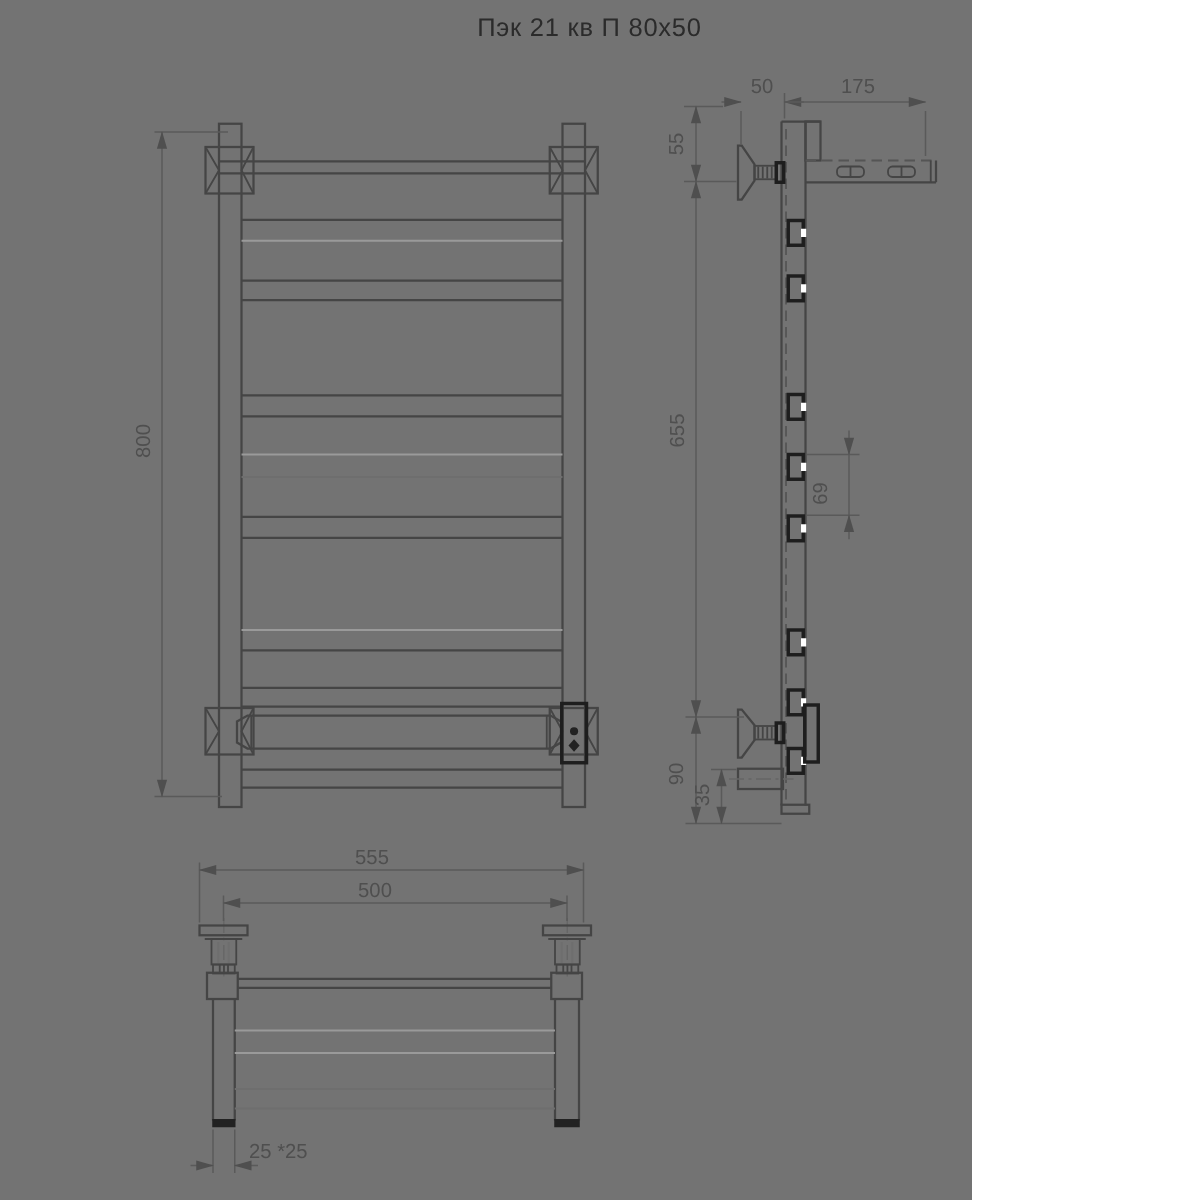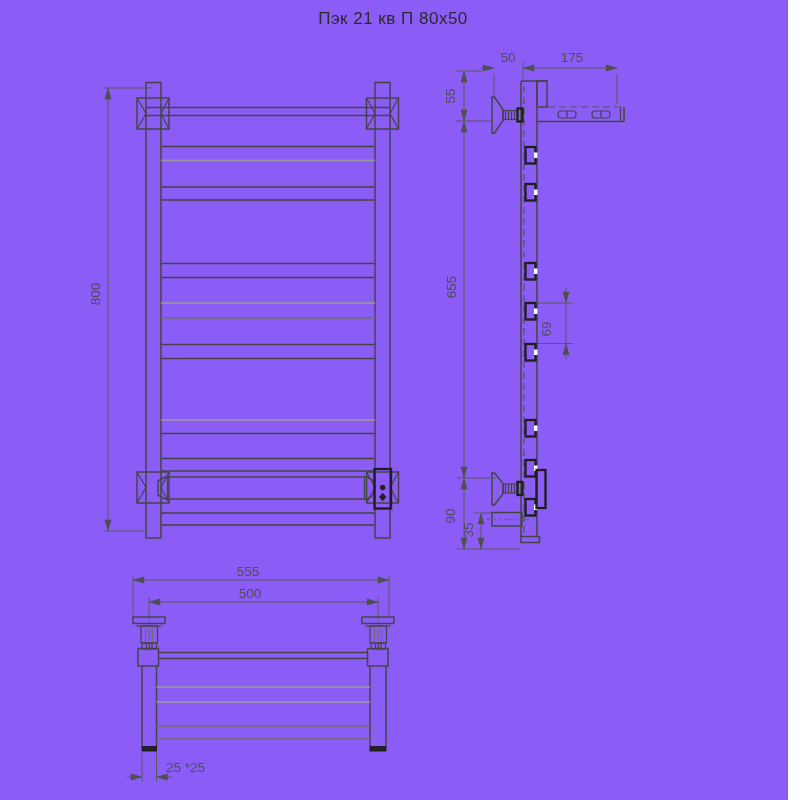--- a/index.html
+++ b/index.html
@@ -1,17 +1,17 @@
 <!DOCTYPE html>
 <html><head>
 <meta charset="utf-8">
 <style>
   html,body{margin:0;padding:0;background:#ffffff;}
   body{width:800px;height:800px;font-family:"Liberation Sans",sans-serif;}
-  #canvas{position:relative;width:788px;height:800px;background:#8b5cf6;overflow:hidden;}
+  #canvas{position:relative;width:648px;height:800px;background:#737373;overflow:hidden;}
   svg{position:absolute;left:0;top:0;}
   .outline{stroke:#454545;stroke-width:1.5;fill:none;}
   .thin{stroke:#454545;stroke-width:1.2;fill:none;}
   .light{stroke:#9a9a9a;stroke-width:1.3;fill:none;}
   .mid{stroke:#6e6e6e;stroke-width:1.3;fill:none;}
   .thick{stroke:#1e1e1e;stroke-width:2.3;fill:none;}
   .dim{stroke:#5a5a5a;stroke-width:1;fill:none;}
   .dimtext{font-size:13.5px;fill:#4f4f4f;}
   .titletext{font-size:17px;fill:#2b2b2b;letter-spacing:0.5px;}
   .dash{stroke:#555;stroke-width:1.2;fill:none;stroke-dasharray:7 4;}

